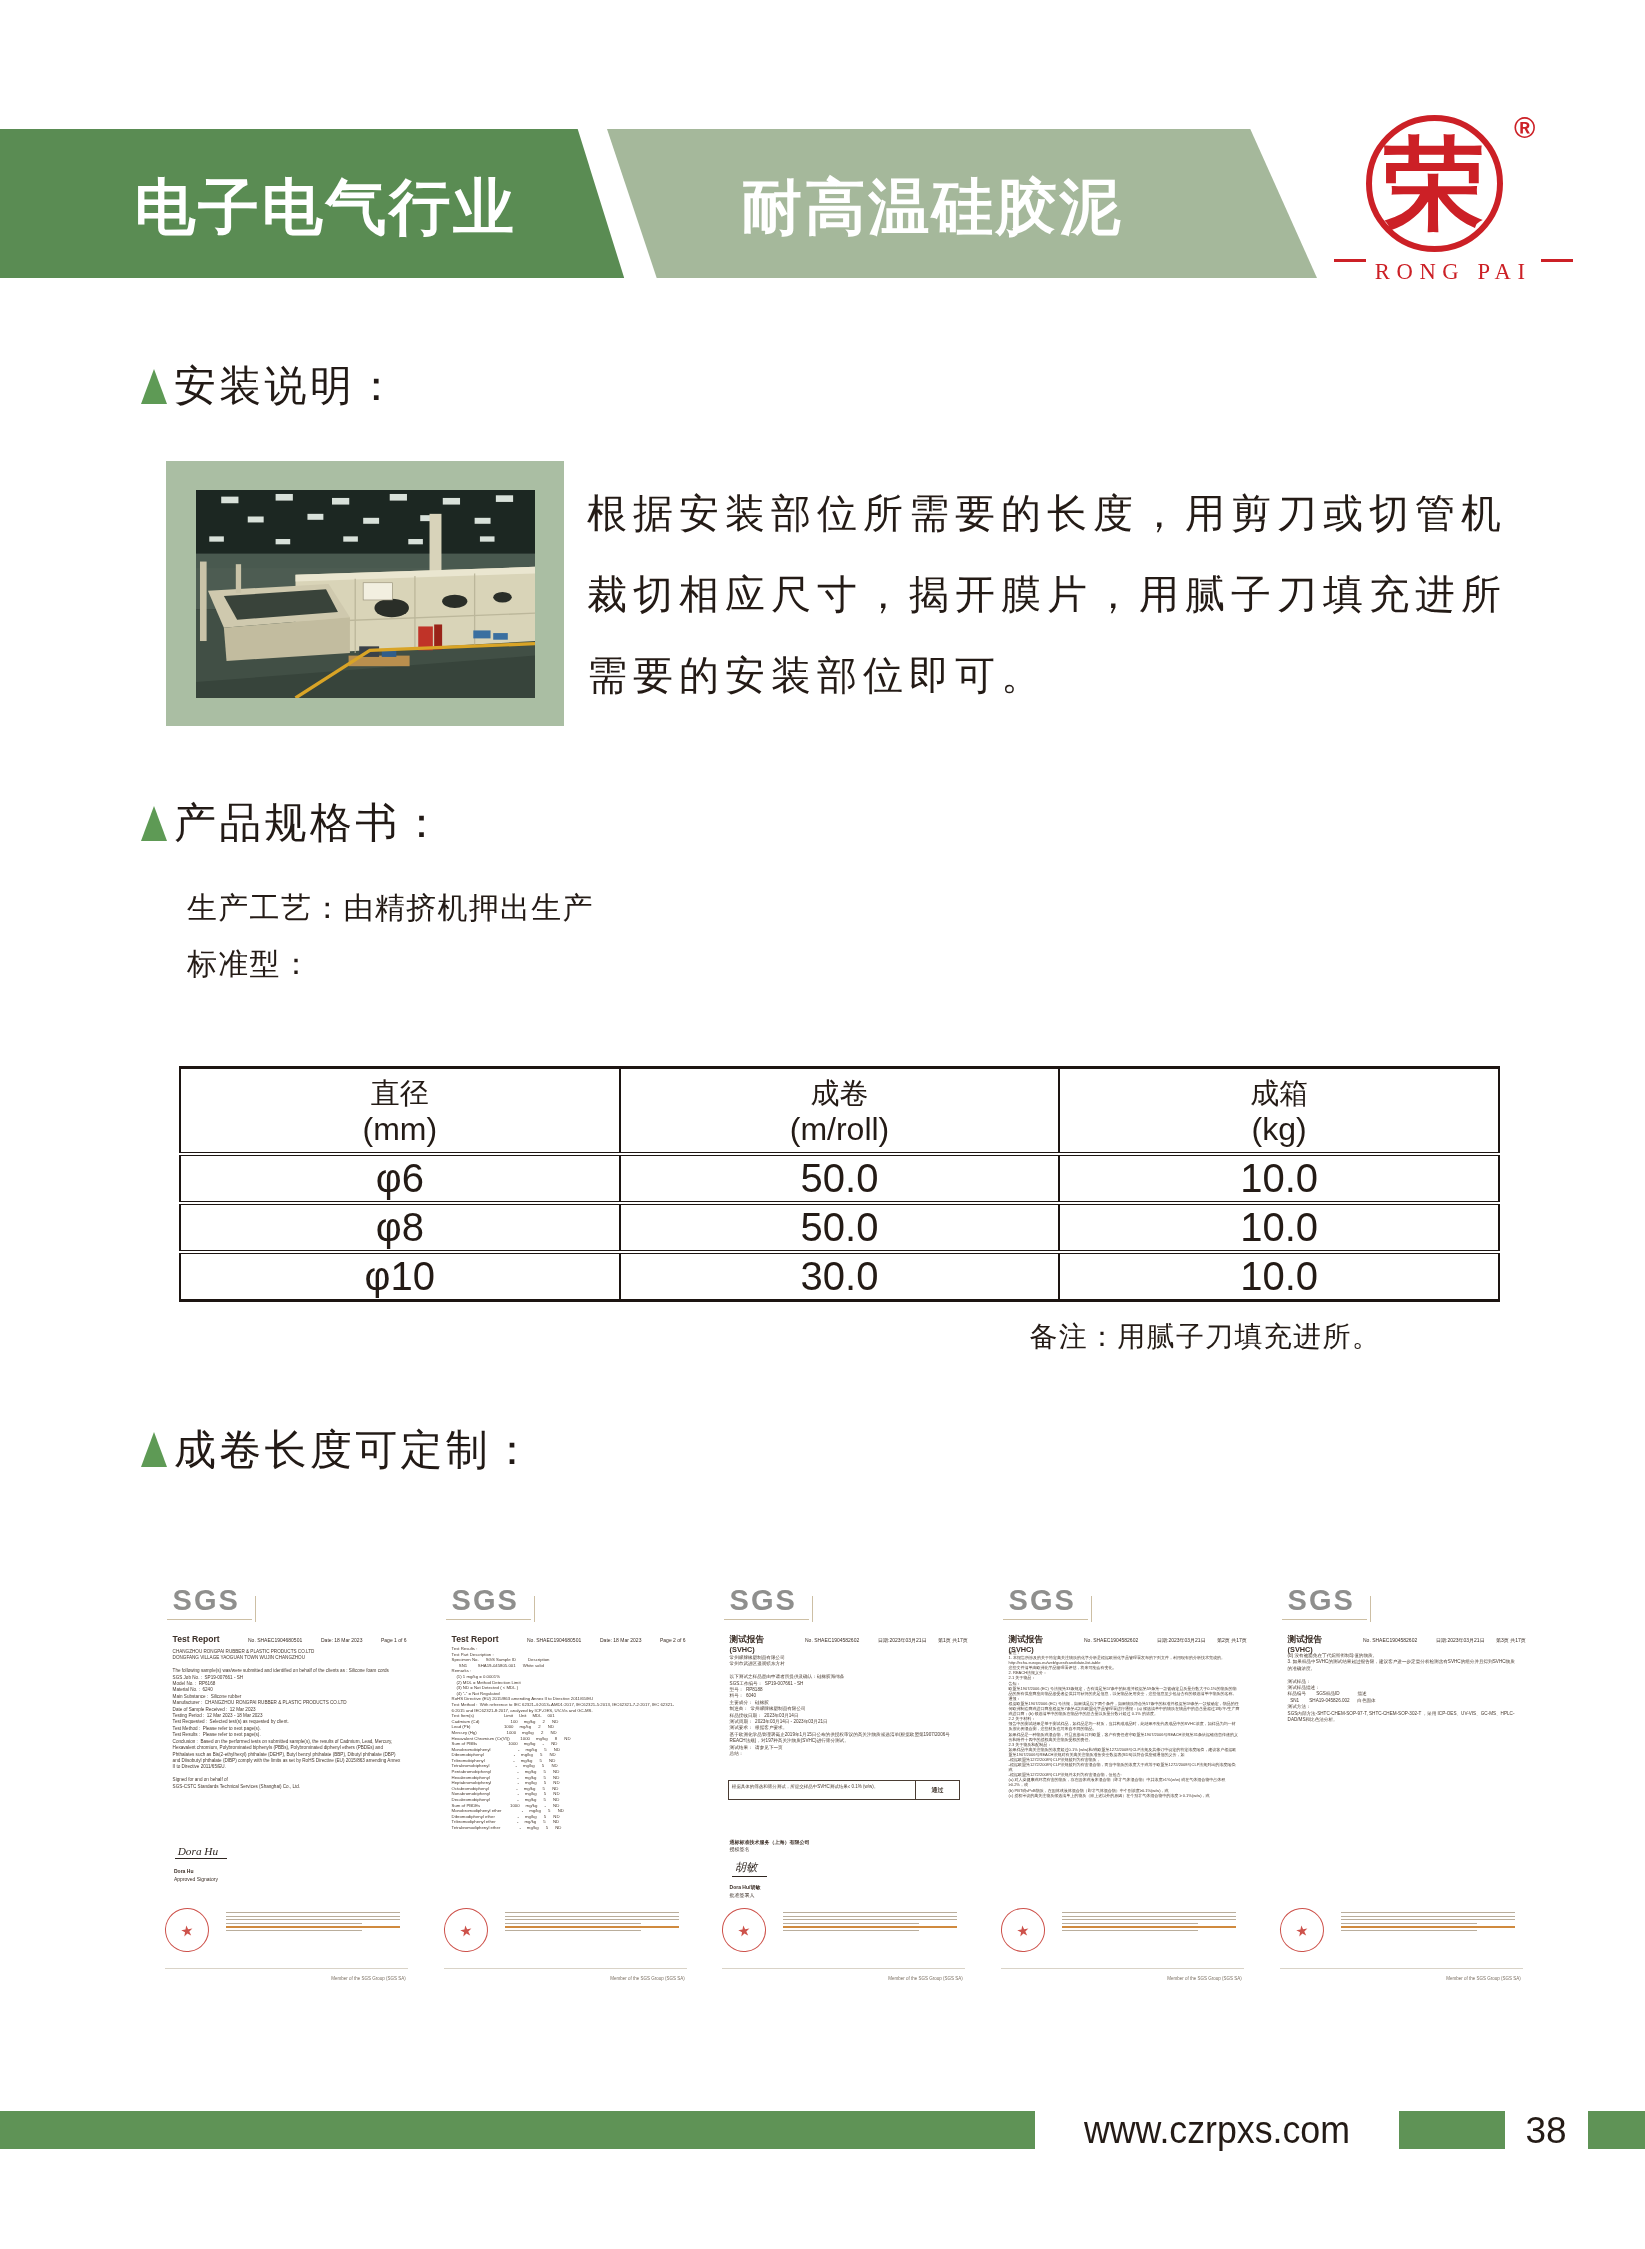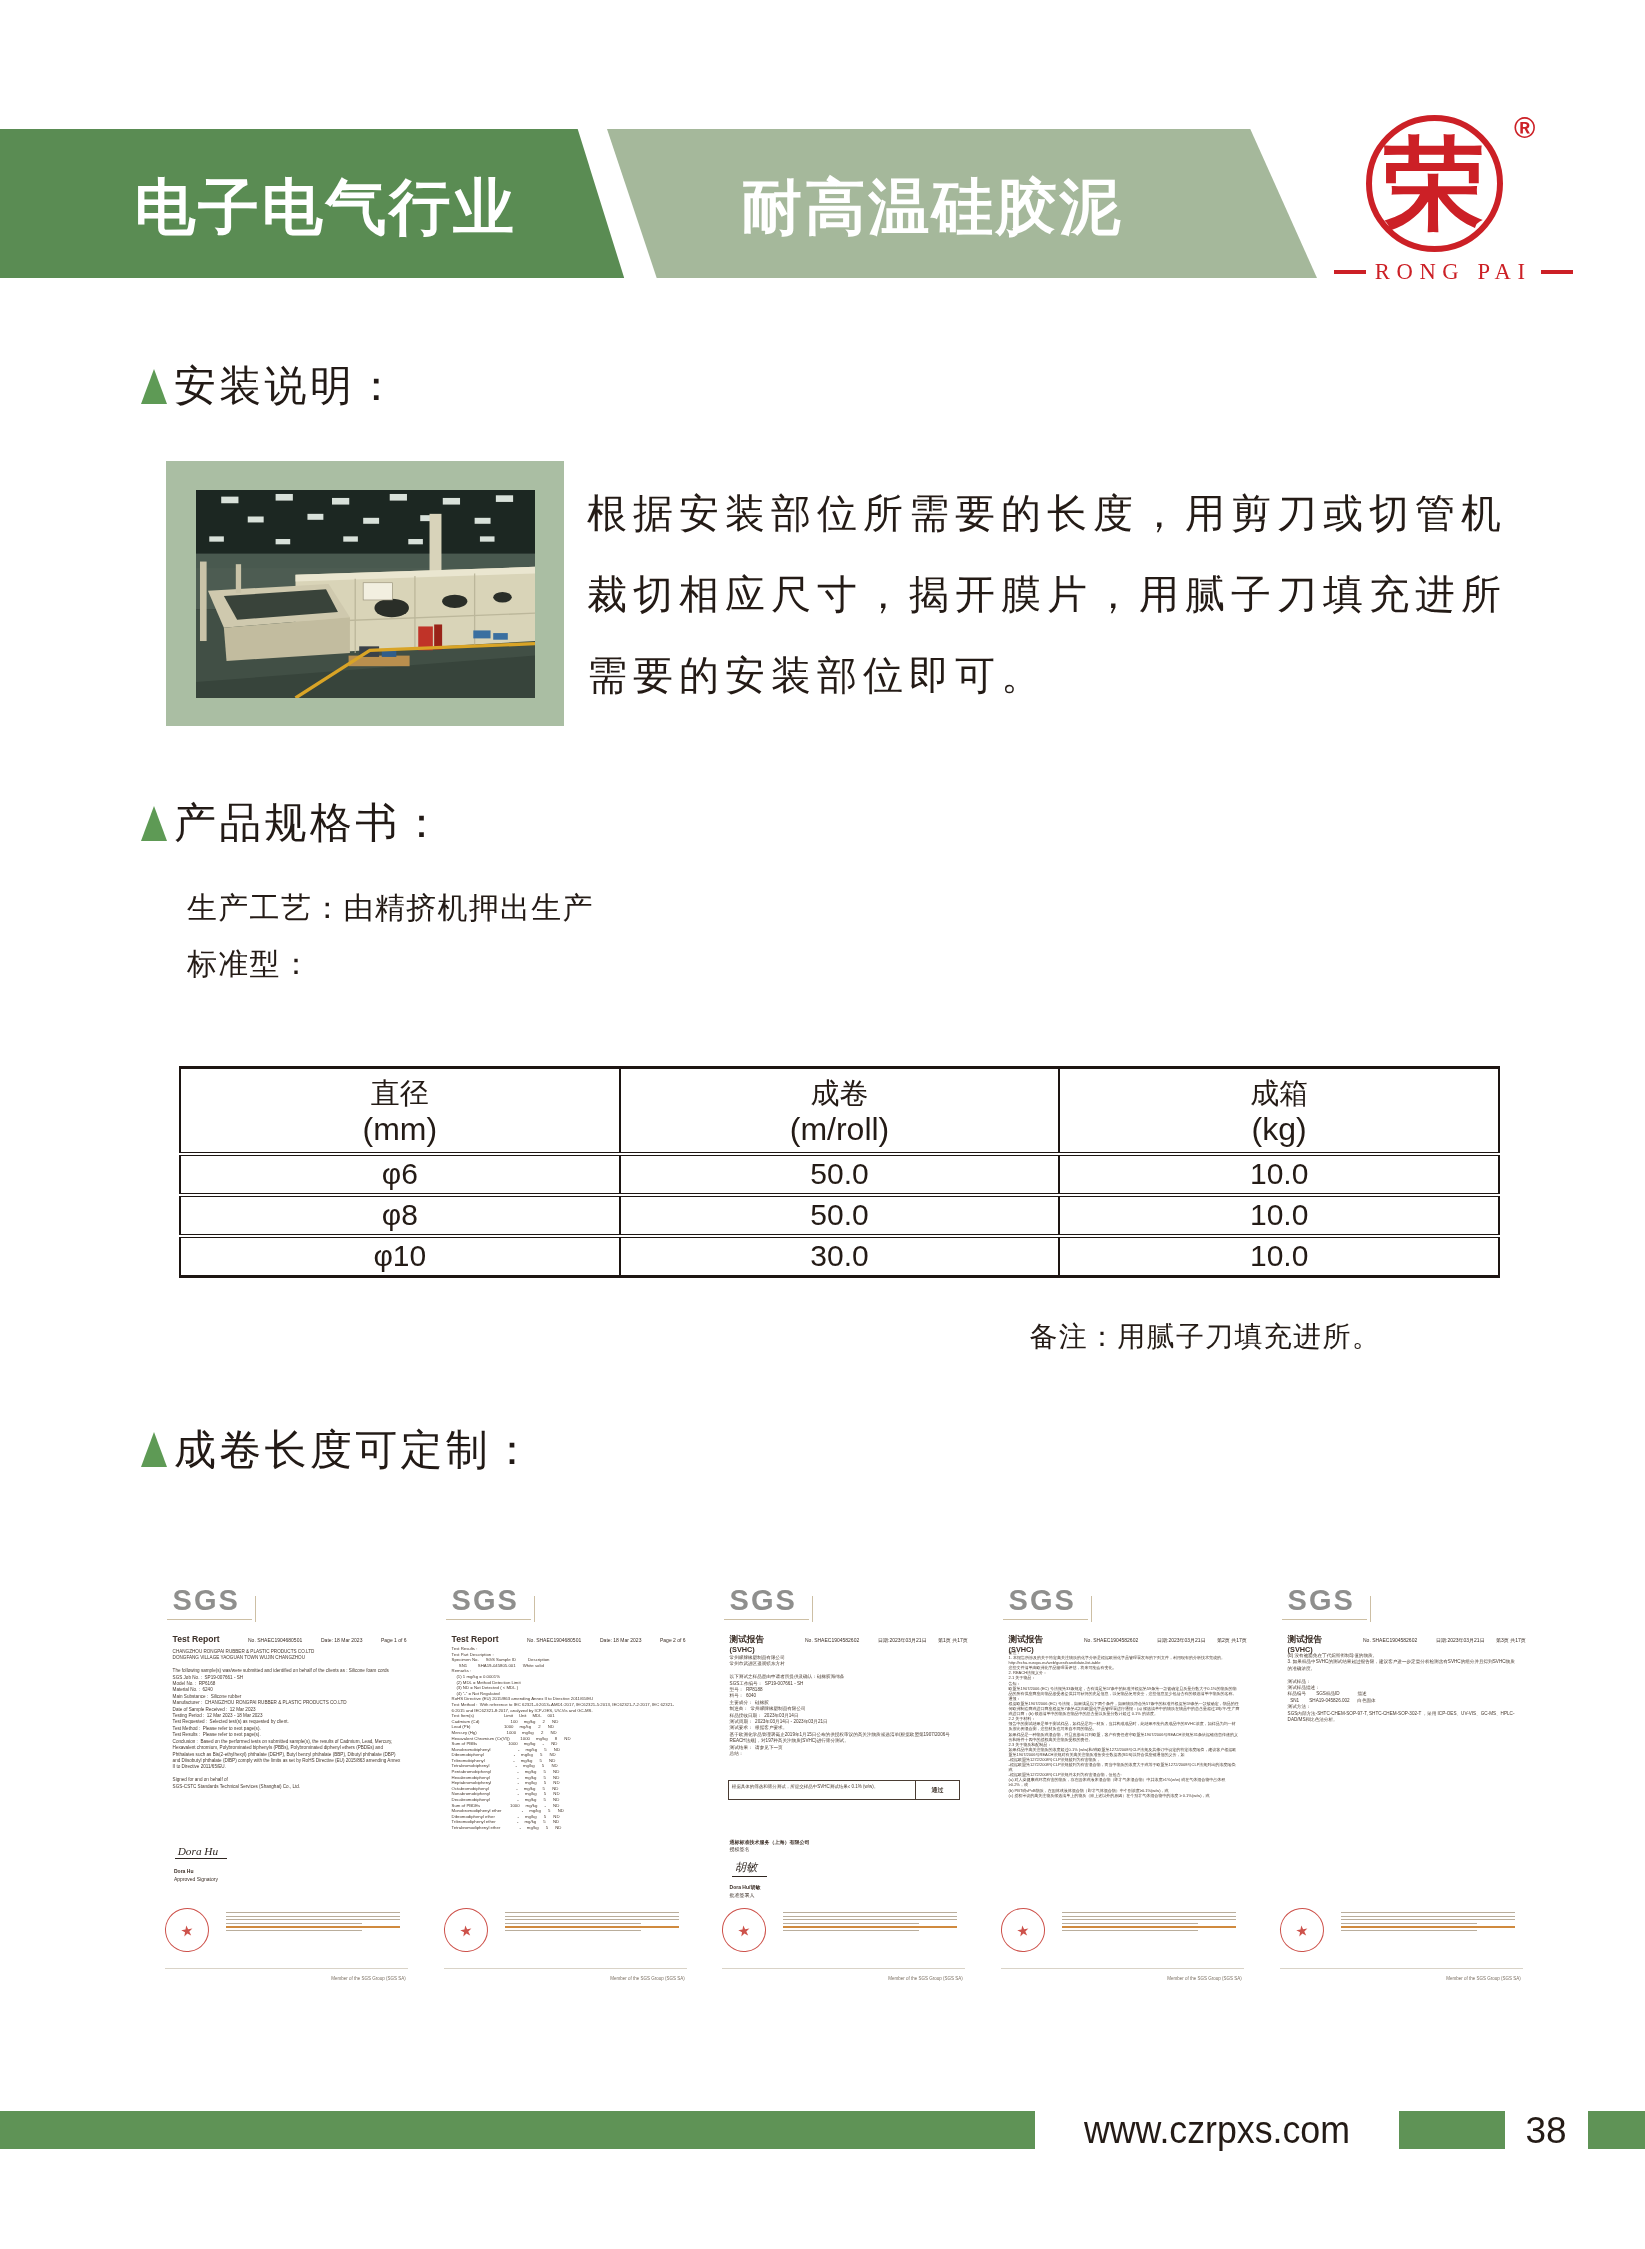--- a/index.html
+++ b/index.html
@@ -30,21 +30,21 @@
   .logo-wrap { left:1347px; top:100px; width:212px; height:192px; }
   .logo-circle {
     position:absolute; left:18.6px; top:14.6px; width:137px; height:137px;
     border:6.6px solid #cc2026; border-radius:50%; background:#ffffff;
     display:flex; align-items:center; justify-content:center;
   }
   .logo-glyph { font-size:100px; line-height:1; color:#cc2026; font-weight:700; }
   .logo-reg { position:absolute; left:167px; top:12px; font-size:29px; color:#cc2026; font-weight:700; }
   .logo-brand-row {
     position:absolute; left:-13.3px; top:159px; width:239px;
-    display:flex; align-items:center; justify-content:center; gap:9.3px;
+    display:flex; align-items:flex-start; justify-content:center; gap:9.3px;
   }
   .logo-dash { width:35px; height:3.3px; background:#cc2026; }
   .logo-brand {
     font-family:"Liberation Serif", serif; font-size:22.6px; color:#cc2026;
     letter-spacing:6.6px; white-space:nowrap;
   }
 
   
   .tri {
     width:0; height:0; border-left:13.3px solid transparent; border-right:13.3px solid transparent;
@@ -64,21 +64,21 @@
 
   table.spec {
     position:absolute; left:179px; top:1066px; width:1321px;
     border-collapse:collapse; table-layout:fixed;
   }
   table.spec th, table.spec td {
     border-left:2.7px solid #1d1512; border-right:2.7px solid #1d1512;
     text-align:center; vertical-align:middle; font-weight:400; color:#241b16;
   }
   table.spec tr.head th { height:86px; border-top:3.3px solid #1d1512; border-bottom:4.6px double #1d1512; }
-  table.spec tr.row td { height:41px; border-bottom:4.6px double #1d1512; font-size:30px; }
+  table.spec tr.row td { height:41px; border-bottom:4.6px double #1d1512; font-size:40px; }
   table.spec tr.row:last-child td { border-bottom:3.3px solid #1d1512; }
   .th-l1 { font-size:29px; line-height:38px; }
   .th-l2 { font-size:32px; line-height:35px; }
   .note { left:850px; top:1318px; width:531px; text-align:right; font-size:28px; letter-spacing:1.3px; color:#241b16; }
 
   
   .cert { position:absolute; top:1581px; width:265px; height:408px; background:#ffffff; }
   .cert::after { content:""; position:absolute; left:10.6px; right:10.6px; bottom:20px; height:0.7px; background:#d9d3c7; }
   .sgs { position:absolute; left:18.6px; top:2.7px; font-size:29px; font-weight:700; color:#8f8f8d; letter-spacing:2px; }
   .sgs-rule { position:absolute; left:13.3px; top:38px; width:85px; height:1.3px; background:#cdbfa4; }

